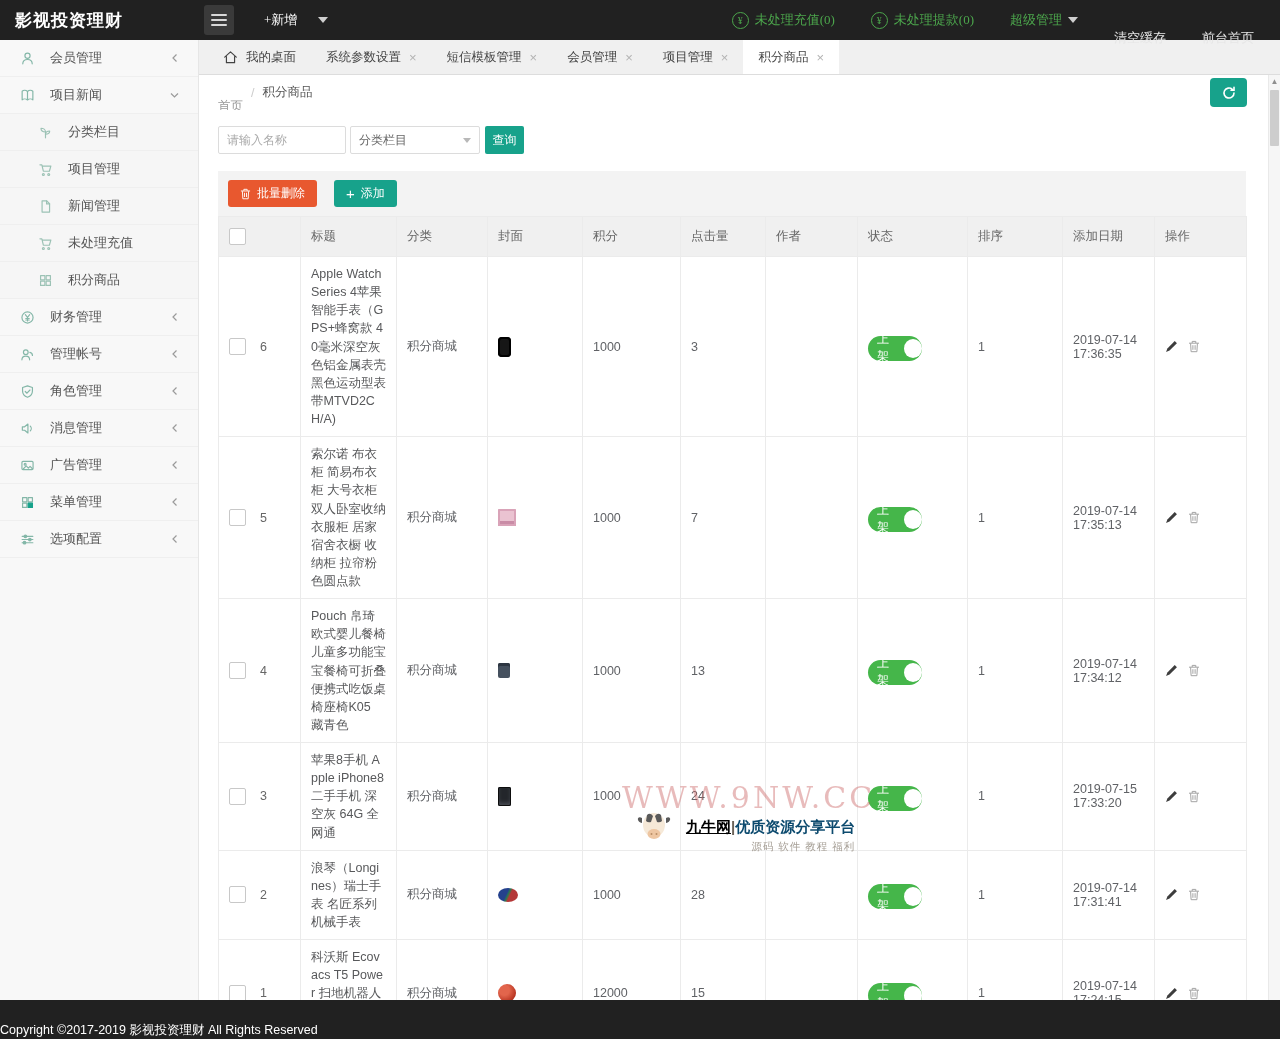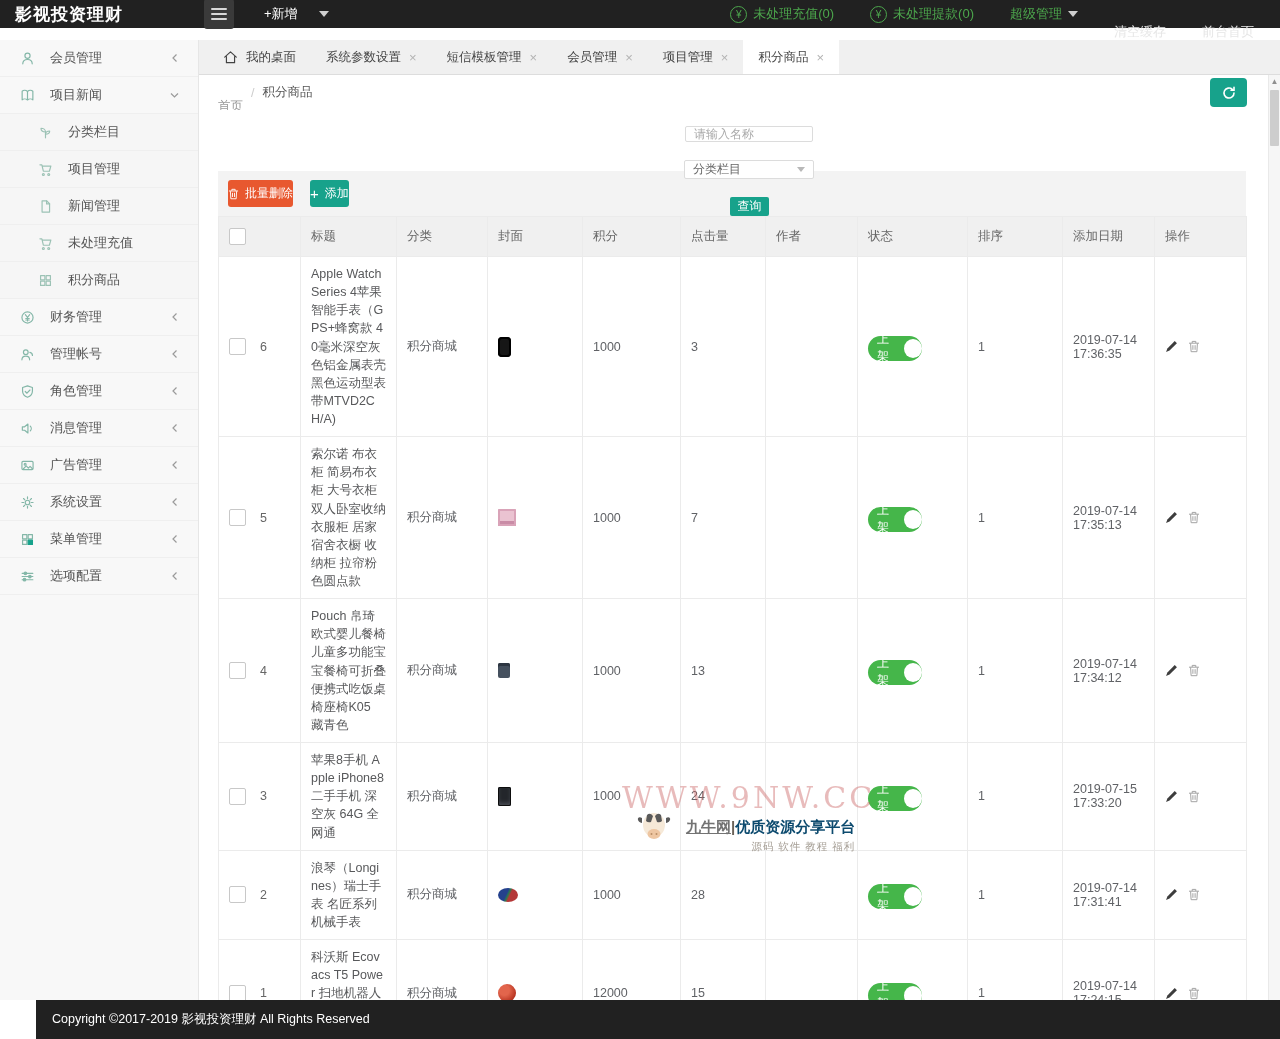--- a/index.html
+++ b/index.html
@@ -1,20 +1,20 @@
 <!DOCTYPE html>
 <html><head>
 <meta charset="utf-8">
 <style>
   html,body{margin:0;padding:0;background:#e9e9e9;}
   .app{position:relative;width:1280px;height:1039px;background:#fff;overflow:hidden;
        font-family:"Liberation Sans","DejaVu Sans",sans-serif;-webkit-font-smoothing:antialiased;}
 
   
-  .hdr{position:absolute;top:0;left:0;right:0;height:28px;background:#212121;display:flex;align-items:center;z-index:10;}
+  .hdr{position:absolute;top:0;left:0;right:0;height:40px;background:#212121;display:flex;align-items:center;z-index:10;font-family:Liberation Serif, serif;}
   .brand{width:199px;box-sizing:border-box;padding-left:15px;color:#fff;font-size:17px;font-weight:bold;letter-spacing:1px;}
   .burger{width:30px;height:30px;margin-left:5px;background:#3a3a3a;border-radius:3px;display:flex;flex-direction:column;gap:3px;justify-content:center;align-items:center;cursor:pointer;}
   .burger i{width:16px;height:2px;background:#d8d8d8;border-radius:1px;}
   .newbtn{margin-left:30px;color:#fff;font-size:13px;display:flex;align-items:center;gap:21px;cursor:pointer;}
   .caret{width:0;height:0;border-left:5px solid transparent;border-right:5px solid transparent;border-top:6px solid #cfcfcf;}
   .hdr-right{margin-left:auto;display:flex;align-items:center;gap:36px;padding-right:26px;font-size:13px;}
   .hlink{display:flex;align-items:center;gap:6px;cursor:pointer;}
   .hlink.green{color:#4ca64c;}
   .hlink.white{color:#e6e6e6;margin-top:36px;}
   .h-ico{width:15px;height:15px;border:1px solid #4ca64c;border-radius:50%;font-size:10px;line-height:15px;text-align:center;color:#4ca64c;}
@@ -37,29 +37,29 @@
   .tab .t-home{display:inline-flex;}
 
   .crumbbar{height:35px;background:#fff;border-bottom:1px solid #ededed;display:flex;align-items:center;padding:0 19px;font-size:12.5px;position:relative;}
   .crumb-home{color:#999;cursor:pointer;margin-top:27px;}
   .crumb-sep{color:#ccc;margin:0 8px;}
   .crumb-cur{color:#555;}
   .refresh-btn{position:absolute;right:33px;top:3px;width:37px;height:29px;background:#17a28b;border:none;border-radius:4px;display:flex;align-items:center;justify-content:center;cursor:pointer;}
 
   .content{position:absolute;top:70px;left:0;right:0;bottom:0;padding:16px 0 0 19px;box-sizing:border-box;overflow:hidden;background:#fff;}
 
-  .filters{display:flex;gap:18px;height:28px;margin-bottom:17px;align-items:center;flex-direction:column;}
+  .filters{display:flex;gap:4px;height:28px;margin-bottom:17px;align-items:center;}
   .f-input{width:128px;height:28px;box-sizing:border-box;border:1px solid #dcdcdc;border-radius:2px;padding:0 8px;font-size:12px;color:#333;font-family:inherit;outline:none;}
   .f-input::placeholder{color:#aaa;}
   .f-select{width:130px;height:28px;box-sizing:border-box;border:1px solid #dcdcdc;border-radius:2px;background:#fff;display:flex;align-items:center;justify-content:space-between;padding:0 8px;font-size:12px;color:#666;cursor:pointer;}
   .f-select .caret{border-top-color:#b8b8b8;border-left-width:4px;border-right-width:4px;border-top-width:5px;}
   .search-btn{margin-left:1px;width:39px;height:28px;background:#17a28b;border:none;border-radius:2px;color:#fff;font-size:12px;cursor:pointer;font-family:inherit;}
 
   .toolbar{width:1028px;box-sizing:border-box;background:#f3f3f3;padding:9px 10px;display:flex;gap:17px;}
-  .btn{height:27px;border:none;border-radius:3px;color:#fff;font-size:12px;display:flex;align-items:center;gap:6px;padding:0 0;cursor:pointer;font-family:inherit;}
+  .btn{height:27px;border:none;border-radius:3px;color:#fff;font-size:12px;display:flex;align-items:center;gap:6px;padding:0 12px;cursor:pointer;font-family:inherit;}
   .btn-del{background:#e8582f;}
   .btn-add{background:#17a28b;}
   .btn .plus{font-size:15px;line-height:1;}
 
   table{width:1028px;border-collapse:collapse;table-layout:fixed;font-size:12.5px;color:#606266;}
   th,td{border:1px solid #ebebeb;padding:8px 10px;text-align:left;vertical-align:middle;box-sizing:border-box;word-break:break-all;}
   thead th{background:#f0f0f0;height:40px;padding:0 10px;font-weight:normal;color:#666;}
   td.c-title{line-height:1.45;color:#58595b;}
   .cb{display:inline-block;width:15px;height:15px;background:#fff;border:1px solid #c8c8c8;border-radius:2px;vertical-align:middle;cursor:pointer;}
   .rid{margin-left:14px;vertical-align:middle;color:#666;}
@@ -80,32 +80,32 @@
   .cover--phone{width:13px;height:19px;background:#23262b;border-radius:2px;box-shadow:inset 0 0 0 1px #0d0d0d, inset 0 -3px 4px #4a4e55;}
   .cover--watch2{width:20px;height:14px;border-radius:50%;background:linear-gradient(115deg,#24418d 42%,#2c7a4e 50%,#b43838 58%);}
   .cover--robot{width:18px;height:18px;border-radius:50%;background:radial-gradient(circle at 35% 35%,#e2654c 30%,#b5311f 75%,#8f2617);}
 
   
   .wm{position:absolute;z-index:6;pointer-events:none;}
   .wm-text{left:622px;top:780px;font-family:"DejaVu Serif","Liberation Serif",serif;font-size:30px;letter-spacing:3px;color:rgba(201,92,92,.42);}
   .wm-brand{left:636px;top:810px;display:flex;align-items:flex-start;gap:14px;}
   .wm-lines{padding-top:8px;}
   .wm-line1{font-size:15px;font-weight:bold;}
-  .wm-name{color:#737373;text-decoration:underline;}
+  .wm-name{color:#000000;text-decoration:underline;}
   .wm-bar{color:#6b6258;}
   .wm-tag{color:#0c4a6e;}
   .wm-sub{text-align:right;font-size:10.5px;color:#a7a097;margin-top:3px;letter-spacing:1px;}
 
   
   .scrollbar{position:absolute;right:0;top:75px;width:12px;height:925px;background:#f6f6f6;border-left:1px solid #e9e9e9;box-sizing:border-box;z-index:8;}
   .sb-arrow{height:13px;text-align:center;font-size:8px;color:#8f8f8f;line-height:13px;cursor:pointer;}
   .sb-thumb{position:absolute;top:15px;left:1px;width:9px;height:56px;background:#cdcdcd;border-radius:1px;cursor:pointer;}
 
   
-  .ftr{position:absolute;left:0;right:0;bottom:0;height:39px;background:#212121;color:#fff;font-size:12.5px;display:flex;align-items:center;padding-left:16px;z-index:10;margin-left:36px;}
+  .ftr{position:absolute;left:0;right:0;bottom:0;height:39px;background:#212121;color:#fff;font-size:12.5px;display:flex;align-items:flex-end;z-index:10;}
 </style>
 </head>
 <body>
 
 <div class="app">
 
   <div class="hdr">
     <div class="brand">影视投资理财</div>
     <div class="burger">
         <i></i>
@@ -277,34 +277,20 @@
       </div>
       <div class="side-item">
         <span class="s-icon">
           <svg width="15" height="15" viewBox="0 0 14 14" fill="none" stroke="currentColor" stroke-width="1.1" stroke-linecap="round" stroke-linejoin="round">
             <rect x="1.8" y="3.2" width="10.4" height="7.6" rx="1"></rect>
             <circle cx="4.8" cy="5.8" r="0.9"></circle>
             <path d="M3.2 10l2.6-2.6 2 2 1.6-1.6 2.2 2.2"></path>
           </svg>
         </span>
         <span class="s-label">广告管理</span>
-        <span class="s-chevron">
-          <svg width="10" height="10" viewBox="0 0 10 10" fill="none" stroke="currentColor" stroke-width="1.2">
-            <path d="M6.5 1.5L3 5l3.5 3.5"></path>
-          </svg>
-        </span>
-      </div>
-      <div class="side-item">
-        <span class="s-icon">
-          <svg width="15" height="15" viewBox="0 0 14 14" fill="none" stroke="currentColor" stroke-width="1.1" stroke-linecap="round" stroke-linejoin="round">
-            <circle cx="7" cy="7" r="2.1"></circle>
-            <path d="M7 1.8v1.7M7 10.5v1.7M1.8 7h1.7M10.5 7h1.7M3.3 3.3l1.2 1.2M9.5 9.5l1.2 1.2M10.7 3.3L9.5 4.5M4.5 9.5l-1.2 1.2"></path>
-          </svg>
-        </span>
-        <span class="s-label">系统设置</span>
         <span class="s-chevron">
           <svg width="10" height="10" viewBox="0 0 10 10" fill="none" stroke="currentColor" stroke-width="1.2">
             <path d="M6.5 1.5L3 5l3.5 3.5"></path>
           </svg>
         </span>
       </div>
       <div class="side-item">
         <span class="s-icon">
           <svg width="15" height="15" viewBox="0 0 14 14" fill="none" stroke="currentColor" stroke-width="1.1" stroke-linecap="round" stroke-linejoin="round">
             <rect x="2.4" y="2.4" width="4" height="4"></rect>

